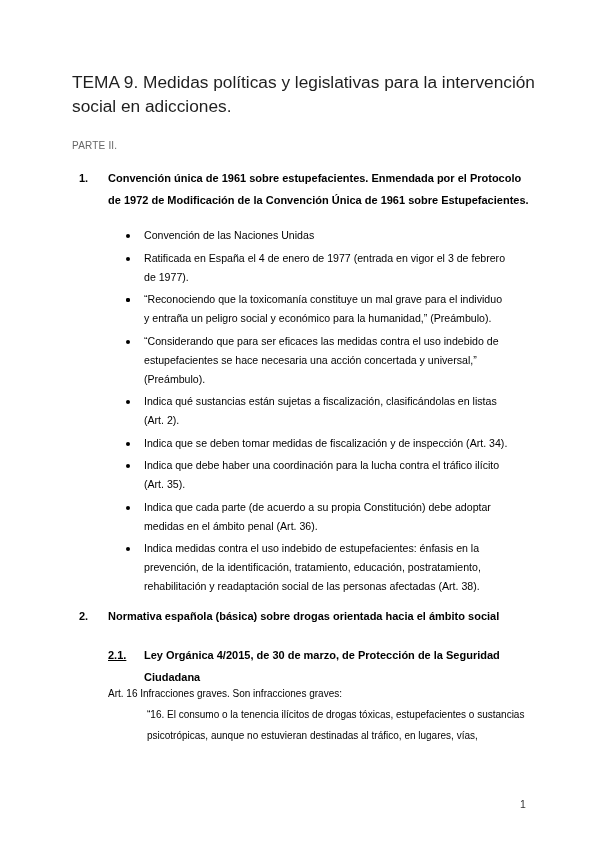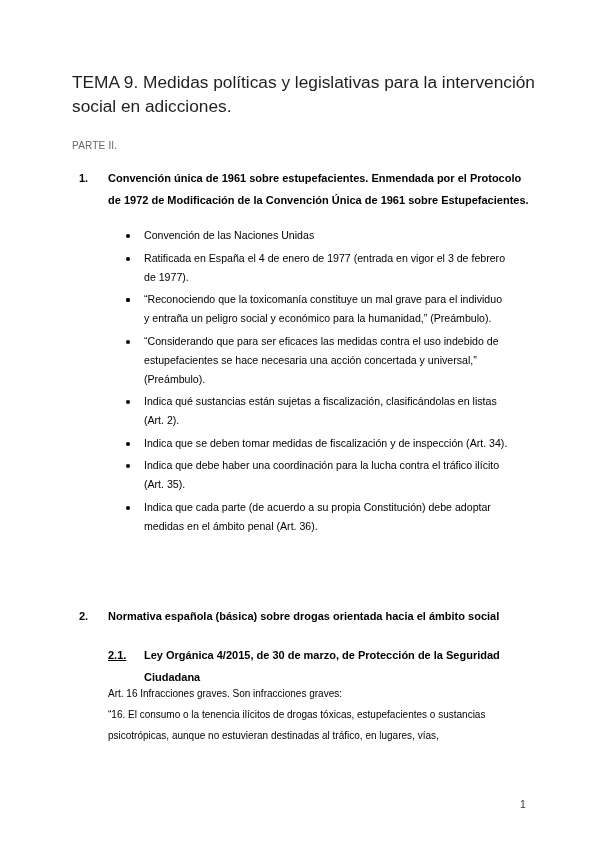--- a/index.html
+++ b/index.html
@@ -135,29 +135,30 @@
   <ul class="bullets">
     <li><span class="dot"></span><span>Convención de las Naciones Unidas</span></li>
     <li><span class="dot"></span><span>Ratificada en España el 4 de enero de 1977 (entrada en vigor el 3 de febrero de 1977).</span></li>
     <li><span class="dot"></span></li>
     <li><span class="dot"></span><span>“Reconociendo que la toxicomanía constituye un mal grave para el individuo y entraña un peligro social y económico para la humanidad,” (Preámbulo).</span></li>
     <li><span class="dot"></span><span>“Considerando que para ser eficaces las medidas contra el uso indebido de estupefacientes se hace necesaria una acción concertada y universal,” (Preámbulo).</span></li>
     <li><span class="dot"></span><span>Indica qué sustancias están sujetas a fiscalización, clasificándolas en listas (Art. 2).</span></li>
     <li><span class="dot"></span><span>Indica que se deben tomar medidas de fiscalización y de inspección (Art. 34).</span></li>
     <li><span class="dot"></span><span>Indica que debe haber una coordinación para la lucha contra el tráfico ilícito (Art. 35).</span></li>
     <li><span class="dot"></span><span>Indica que cada parte (de acuerdo a su propia Constitución) debe adoptar medidas en el ámbito penal (Art. 36).</span></li>
+    <li><span class="dot"></span><span>Indica medidas contra el uso indebido de estupefacientes: énfasis en la prevención, de la identificación, tratamiento, educación, postratamiento, rehabilitación y readaptación social de las personas afectadas (Art. 38).</span></li>
   </ul>
 
   <div class="h1" style="top:606px;">
     <span class="num">2.</span>
     <span class="text">Normativa española (básica) sobre drogas orientada hacia el ámbito social</span>
   </div>
 
   <div class="h2" style="top:645px;">
     <span class="num">2.1.</span>
     <span class="text">Ley Orgánica 4/2015, de 30 de marzo, de Protección de la Seguridad Ciudadana</span>
   </div>
 
   <div class="para" style="top:684px;">Art. 16 Infracciones graves. Son infracciones graves:</div>
-  <div class="para" style="top:705px;">“16. El consumo o la tenencia ilícitos de drogas tóxicas, estupefacientes o sustancias psicotrópicas, aunque no estuvieran destinadas al tráfico, en lugares, vías,</div>
+  <div class="para" style="top:705px;margin-left:39px;">“16. El consumo o la tenencia ilícitos de drogas tóxicas, estupefacientes o sustancias psicotrópicas, aunque no estuvieran destinadas al tráfico, en lugares, vías,</div>
 
   <div class="page-number">1</div>
 </div>
 
 </body></html>

